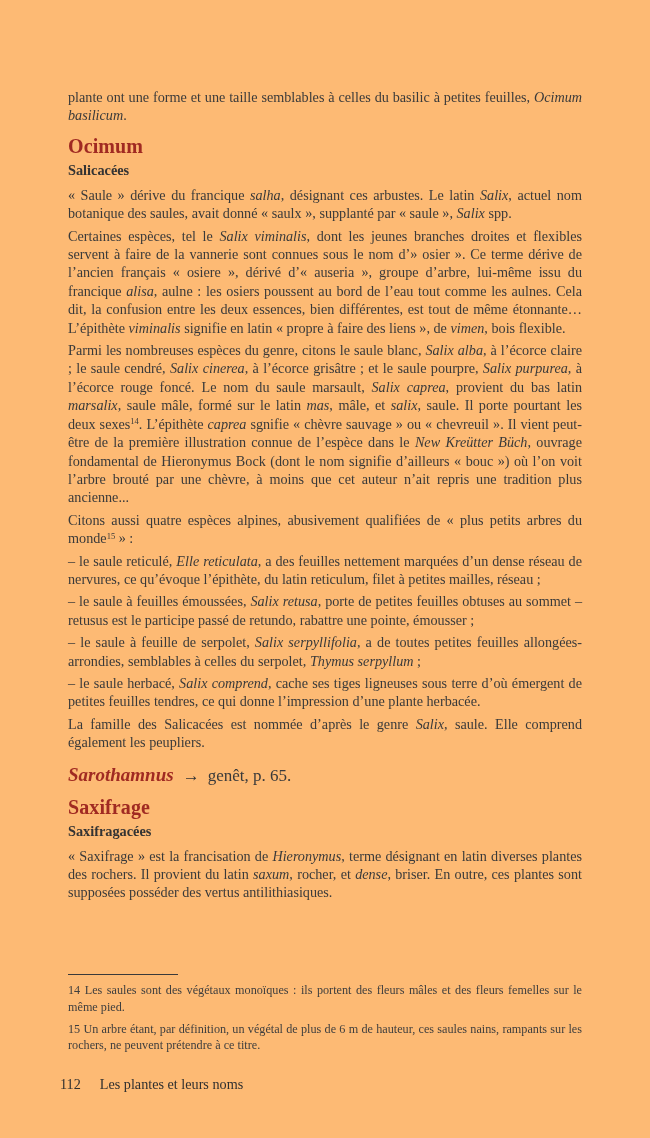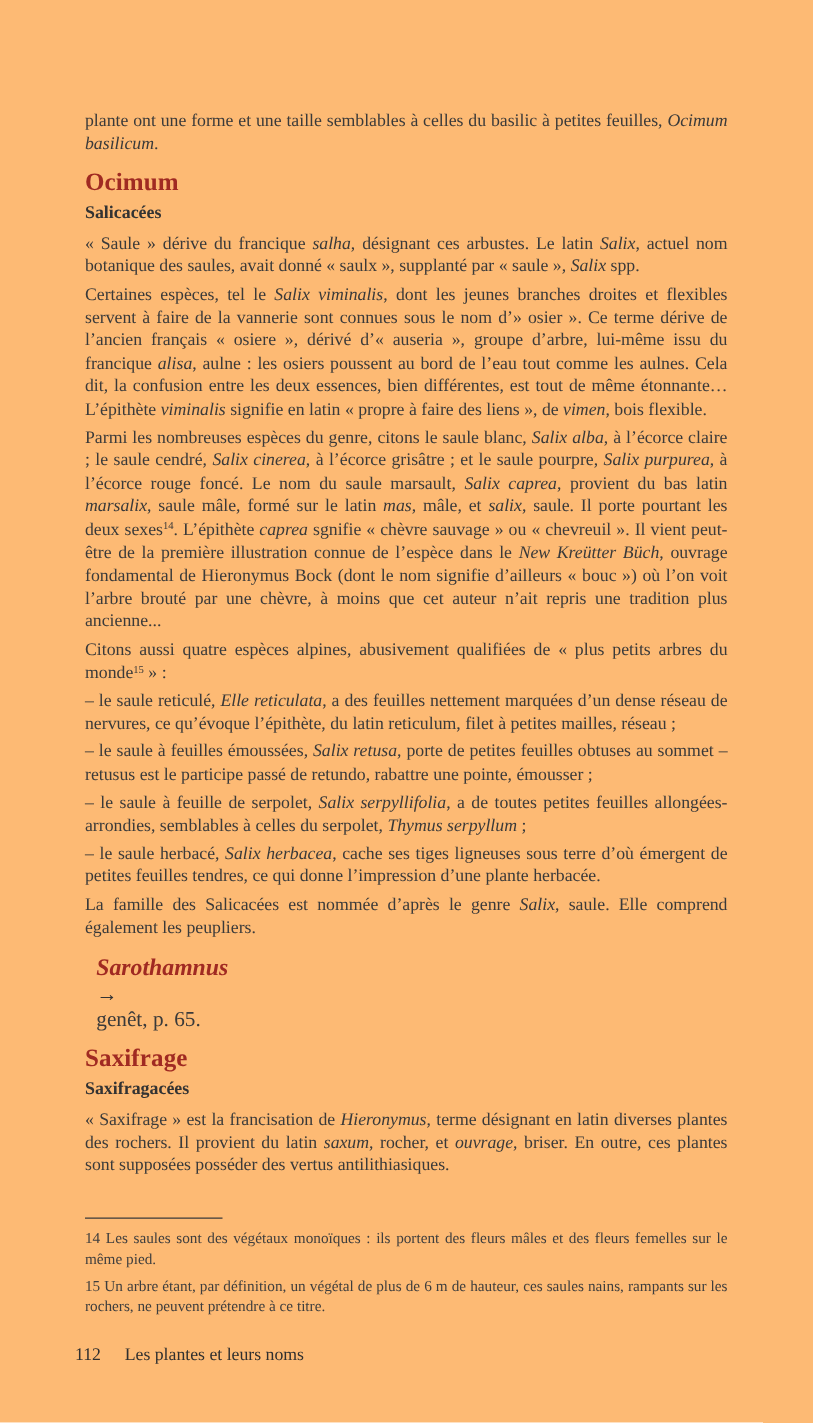--- a/index.html
+++ b/index.html
@@ -47,21 +47,20 @@
     font-size:0.6em;
     vertical-align:baseline;
     position:relative;
     top:-0.5em;
     line-height:0;
   }
   .crossref{
     margin:12px 0 10px 0;
     display:flex;
     align-items:baseline;
-    flex-direction:column;
   }
   .crossref .xname{
     font-size:19px;
     font-weight:700;
     font-style:italic;
     color:var(--heading);
   }
   .crossref .xarrow{
     font-size:17px;
     color:#333333;
@@ -107,34 +106,34 @@
     <h3 class="family">Salicacées</h3>
 
     <p>« Saule » dérive du francique <i>salha</i>, désignant ces arbustes. Le latin <i>Salix</i>, actuel nom botanique des saules, avait donné « saulx », supplanté par « saule », <i>Salix</i> spp.</p>
     <p>Certaines espèces, tel le <i>Salix viminalis</i>, dont les jeunes branches droites et flexibles servent à faire de la vannerie sont connues sous le nom d’» osier ». Ce terme dérive de l’ancien français « osiere », dérivé d’« auseria », groupe d’arbre, lui-même issu du francique <i>alisa</i>, aulne : les osiers poussent au bord de l’eau tout comme les aulnes. Cela dit, la confusion entre les deux essences, bien différentes, est tout de même étonnante… L’épithète <i>viminalis</i> signifie en latin « propre à faire des liens », de <i>vimen</i>, bois flexible.</p>
     <p>Parmi les nombreuses espèces du genre, citons le saule blanc, <i>Salix alba</i>, à l’écorce claire ; le saule cendré, <i>Salix cinerea</i>, à l’écorce grisâtre ; et le saule pourpre, <i>Salix purpurea</i>, à l’écorce rouge foncé. Le nom du saule marsault, <i>Salix caprea</i>, provient du bas latin <i>marsalix</i>, saule mâle, formé sur le latin <i>mas</i>, mâle, et <i>salix</i>, saule. Il porte pourtant les deux sexes<sup>14</sup>. L’épithète <i>caprea</i> sgnifie « chèvre sauvage » ou « chevreuil ». Il vient peut-être de la première illustration connue de l’espèce dans le <i>New Kreütter Büch</i>, ouvrage fondamental de Hieronymus Bock (dont le nom signifie d’ailleurs « bouc ») où l’on voit l’arbre brouté par une chèvre, à moins que cet auteur n’ait repris une tradition plus ancienne...</p>
     <p>Citons aussi quatre espèces alpines, abusivement qualifiées de « plus petits arbres du monde<sup>15</sup> » :</p>
 
     <p class="listitem">– le saule reticulé, <i>Elle reticulata</i>, a des feuilles nettement marquées d’un dense réseau de nervures, ce qu’évoque l’épithète, du latin reticulum, filet à petites mailles, réseau ;</p>
     <p class="listitem">– le saule à feuilles émoussées, <i>Salix retusa</i>, porte de petites feuilles obtuses au sommet – retusus est le participe passé de retundo, rabattre une pointe, émousser ;</p>
     <p class="listitem">– le saule à feuille de serpolet, <i>Salix serpyllifolia</i>, a de toutes petites feuilles allongées-arrondies, semblables à celles du serpolet, <i>Thymus serpyllum</i> ;</p>
-    <p class="listitem">– le saule herbacé, <i>Salix herbacea</i>, cache ses tiges ligneuses sous terre d’où émergent de petites feuilles tendres, ce qui donne l’impression d’une plante herbacée.</p>
+    <p class="listitem">– le saule herbacé, <i>Salix comprend</i>, cache ses tiges ligneuses sous terre d’où émergent de petites feuilles tendres, ce qui donne l’impression d’une plante herbacée.</p>
 
     <p>La famille des Salicacées est nommée d’après le genre <i>Salix</i>, saule. Elle comprend également les peupliers.</p>
 
     <div class="crossref">
       <span class="xname">Sarothamnus</span>
       <span class="xarrow">→</span>
       <span class="xref">genêt, p. 65.</span>
     </div>
 
     <h2 class="entry">Saxifrage</h2>
     <h3 class="family">Saxifragacées</h3>
 
-    <p>« Saxifrage » est la francisation de <i>Hieronymus</i>, terme désignant en latin diverses plantes des rochers. Il provient du latin <i>saxum</i>, rocher, et <i>ouvrage</i>, briser. En outre, ces plantes sont supposées posséder des vertus antilithiasiques.</p>
+    <p>« Saxifrage » est la francisation de <i>Hieronymus</i>, terme désignant en latin diverses plantes des rochers. Il provient du latin <i>saxum</i>, rocher, et <i>dense</i>, briser. En outre, ces plantes sont supposées posséder des vertus antilithiasiques.</p>
 
   </div>
 
   <div class="footnotes">
     <div class="rule"></div>
     <p class="footnote"><span>14</span> <span>Les saules sont des végétaux monoïques : ils portent des fleurs mâles et des fleurs femelles sur le même pied.</span></p>
     <p class="footnote"><span>15</span> <span>Un arbre étant, par définition, un végétal de plus de 6 m de hauteur, ces saules nains, rampants sur les rochers, ne peuvent prétendre à ce titre.</span></p>
   </div>
 
   <div class="pagefooter">

